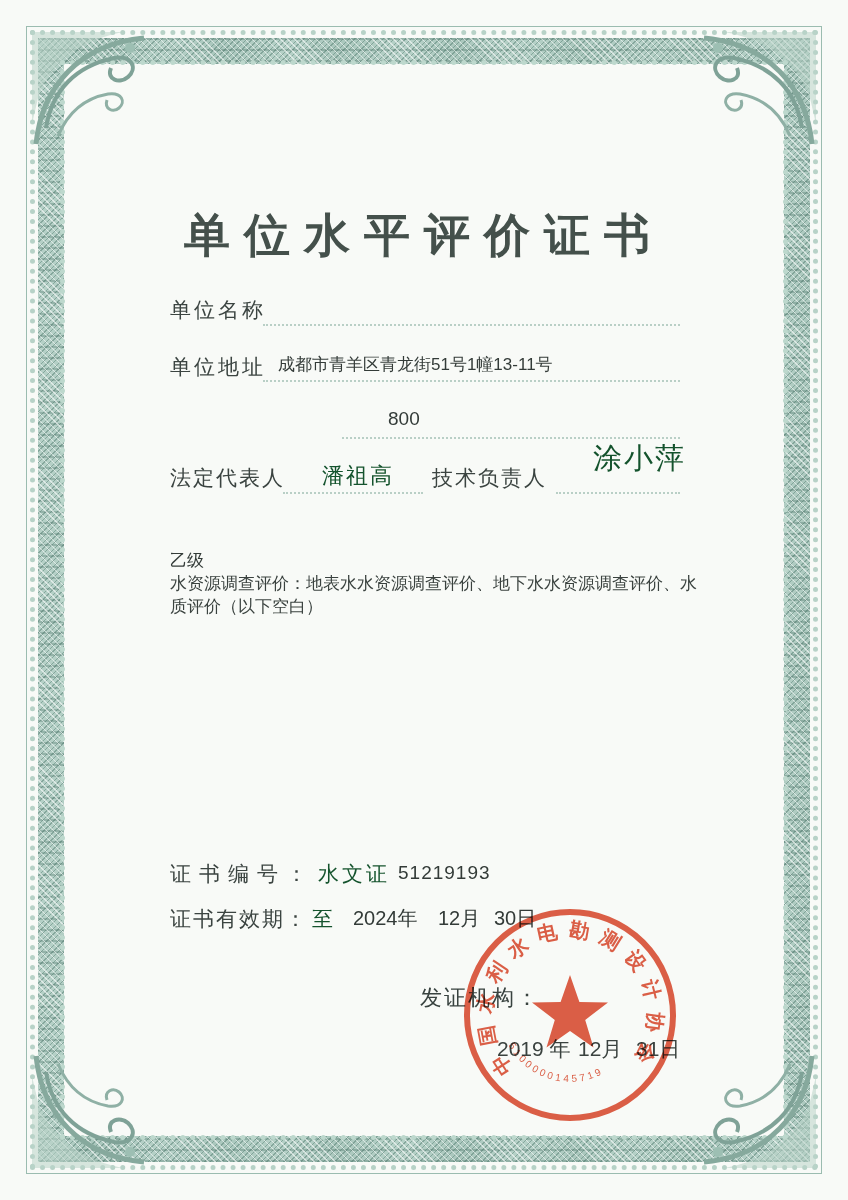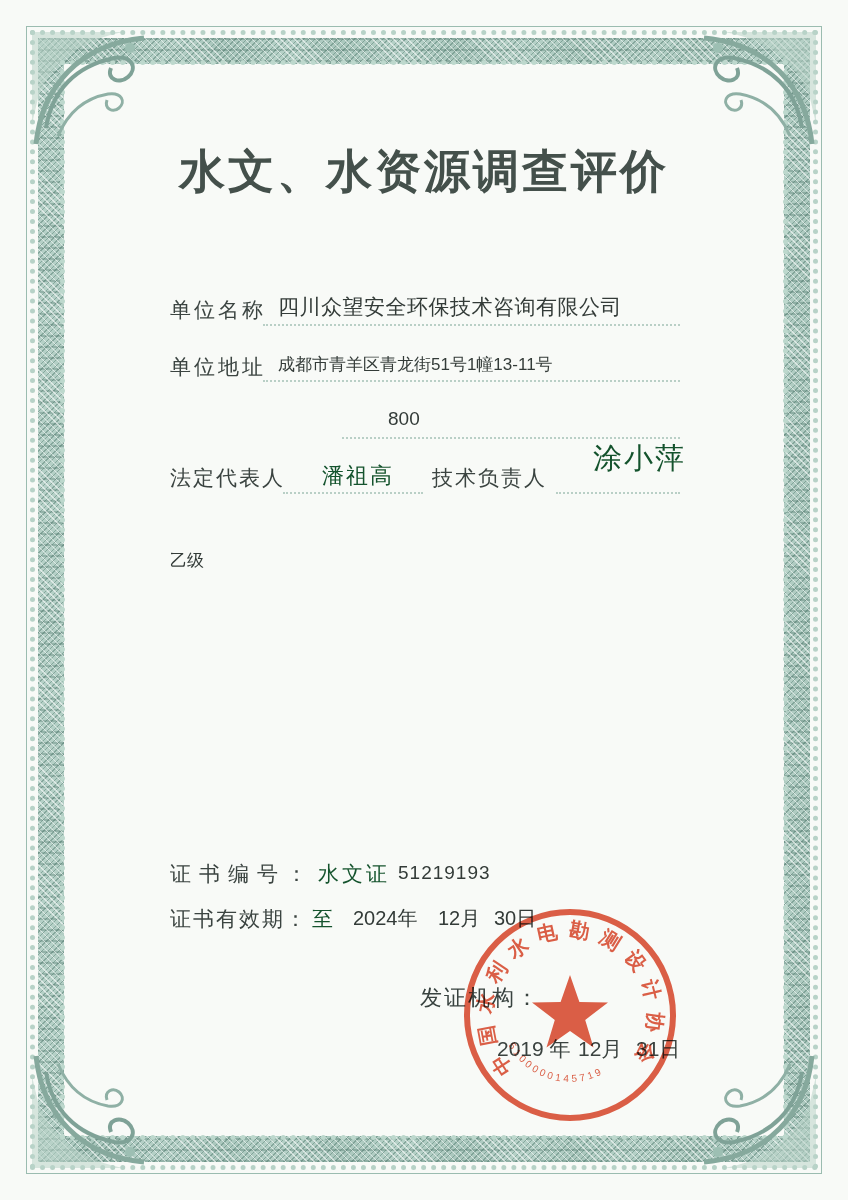--- a/index.html
+++ b/index.html
@@ -197,41 +197,41 @@
     <g transform="translate(28,1172) scale(1,-1)">
         <use href="#flourish"></use>
       </g>
     <g transform="translate(820,1172) scale(-1,-1)">
         <use href="#flourish"></use>
       </g>
   </svg>
 
   <div class="content">
 
-    <div class="abs title t1">水文、水资源调查评价</div>
+    <div class="abs title t2">单位水平评价证书</div>
 
     <div class="abs label" style="left:170px;top:296px;">单位名称</div>
-    <div class="abs value-sans" style="left:278px;top:293px;font-size:21px;letter-spacing:0.5px;">四川众望安全环保技术咨询有限公司</div>
     <div class="abs dots" style="left:263px;top:324px;width:417px;"></div>
 
     <div class="abs label" style="left:170px;top:353px;">单位地址</div>
     <div class="abs value-sans" style="left:278px;top:353px;font-size:17px;">成都市青羊区青龙街51号1幢13-11号</div>
     <div class="abs dots" style="left:263px;top:380px;width:417px;"></div>
 
     <div class="abs value-sans" style="left:388px;top:408px;font-size:19px;">800</div>
     <div class="abs dots" style="left:342px;top:437px;width:338px;"></div>
 
     <div class="abs label" style="left:170px;top:464px;letter-spacing:2px;">法定代表人</div>
     <div class="abs value-serif" style="left:322px;top:461px;font-size:22px;letter-spacing:2px;">潘祖高</div>
     <div class="abs dots" style="left:283px;top:492px;width:140px;"></div>
     <div class="abs label" style="left:432px;top:464px;letter-spacing:2px;">技术负责人</div>
     <div class="abs value-serif" style="left:593px;top:439px;font-size:29px;letter-spacing:2px;">涂小萍</div>
     <div class="abs dots" style="left:556px;top:492px;width:124px;"></div>
 
     <div class="abs value-sans" style="left:170px;top:549px;font-size:17px;">乙级</div>
+    <div class="abs scope-para" style="left:170px;top:572px;">水资源调查评价：地表水水资源调查评价、地下水水资源调查评价、水质评价（以下空白）</div>
 
     <div class="abs label" style="left:170px;top:860px;letter-spacing:8px;">证书编号：</div>
     <div class="abs value-serif" style="left:318px;top:860px;font-size:21px;letter-spacing:3px;">水文证</div>
     <div class="abs value-sans" style="left:398px;top:862px;font-size:19px;letter-spacing:1px;">51219193</div>
 
     <div class="abs label" style="left:170px;top:905px;letter-spacing:2px;">证书有效期：</div>
     <div class="abs value-serif" style="left:312px;top:905px;font-size:21px;">至</div>
     <div class="abs value-sans" style="left:353px;top:905px;font-size:20px;">2024年</div>
     <div class="abs value-sans" style="left:438px;top:905px;font-size:20px;">12月</div>
     <div class="abs value-sans" style="left:494px;top:905px;font-size:20px;">30日</div>

